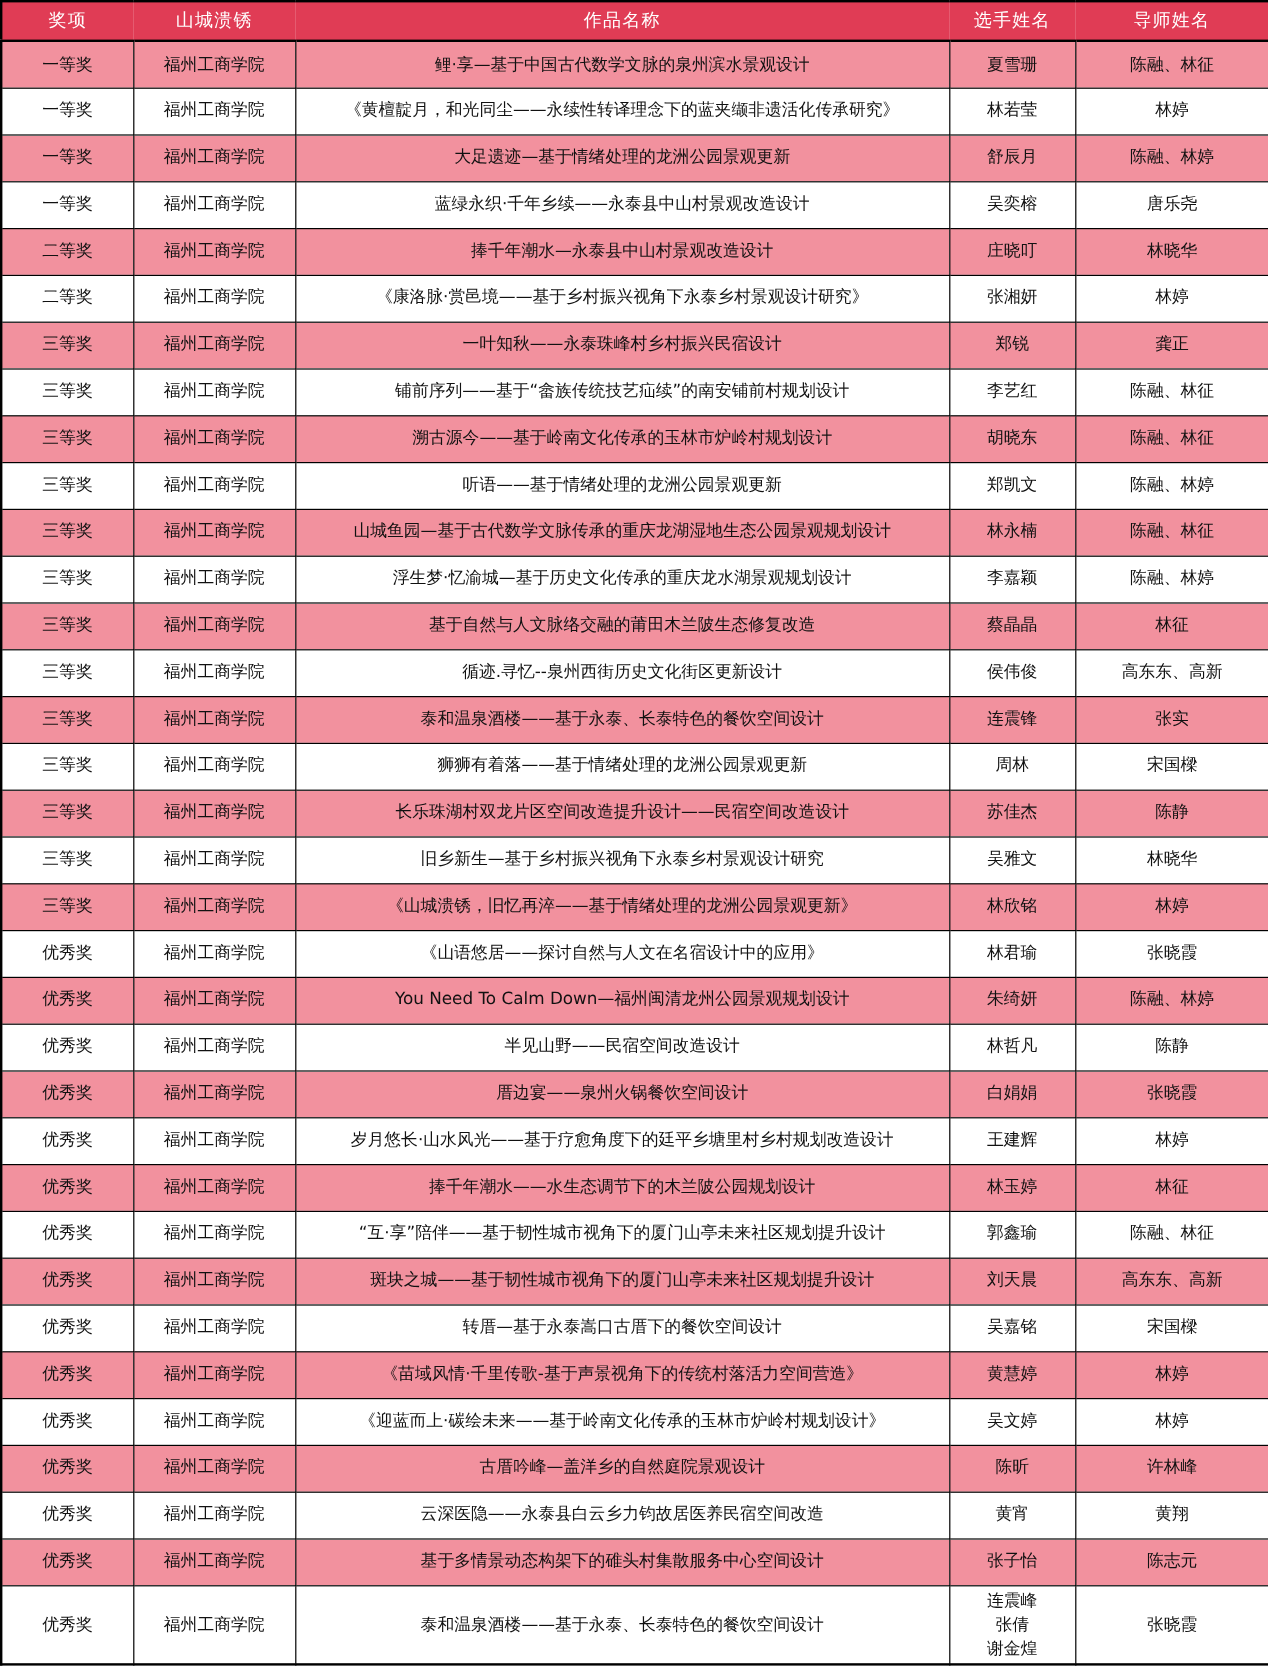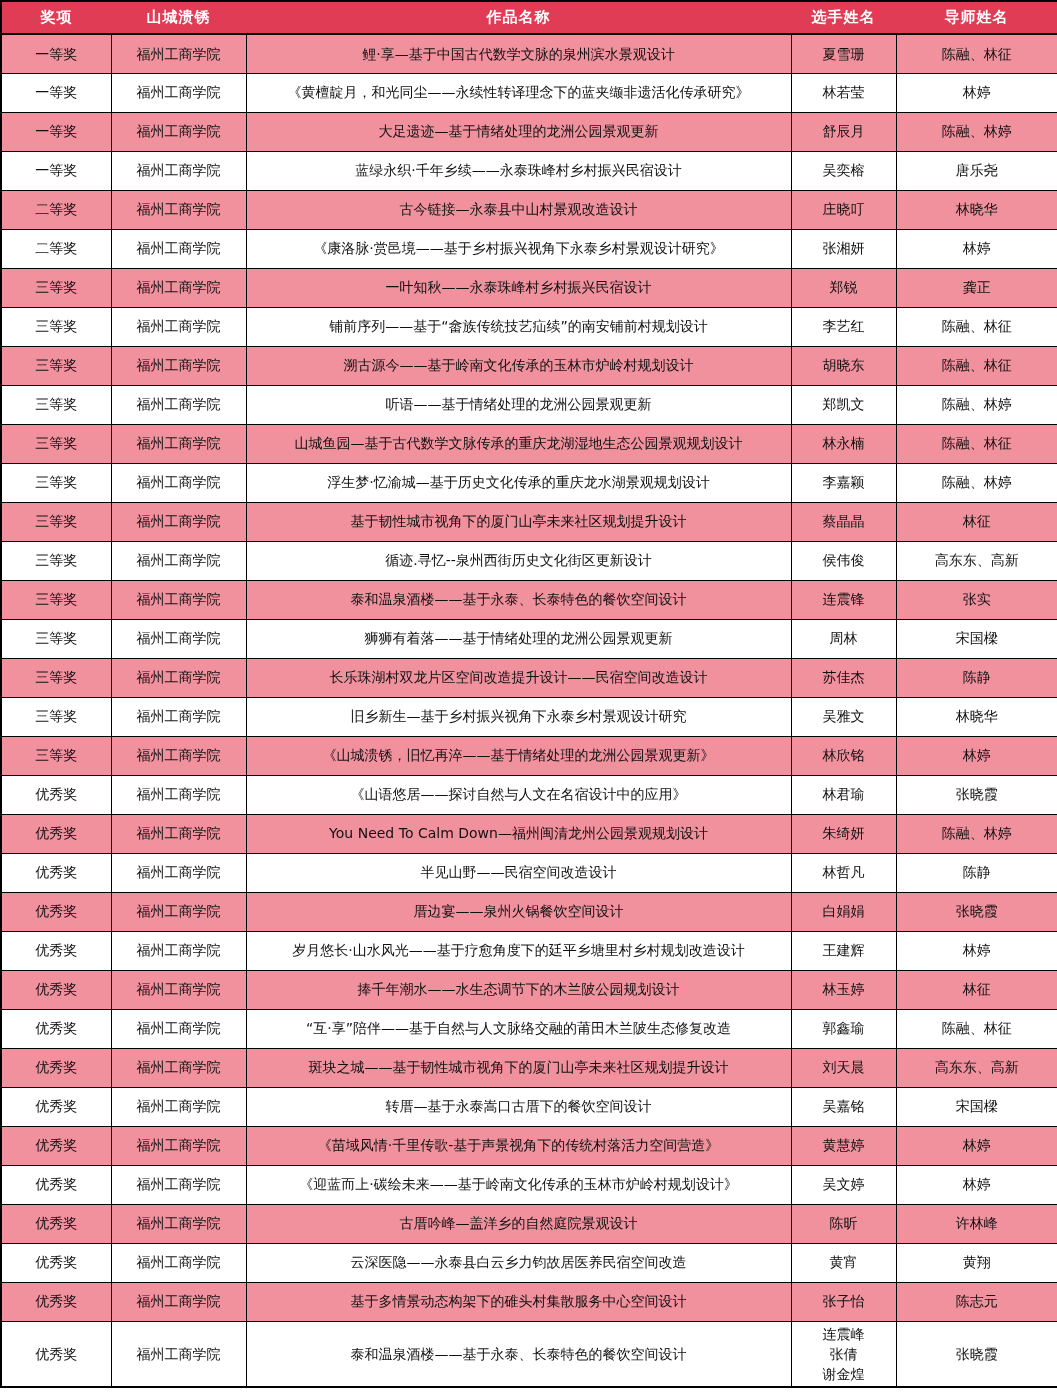--- a/index.html
+++ b/index.html
@@ -29,21 +29,21 @@
   }
   col.c-award   { width: 110px; }
   col.c-school  { width: 135px; }
   col.c-work    { width: 545px; }
   col.c-contest { width: 105px; }
   col.c-mentor  { width: 162px; }
 
   thead th {
     background: var(--header-bg);
     color: var(--header-text);
-    font-weight: bold;
+    font-weight: normal;
     font-size: 15px;
     height: 33px;
     text-align: center;
     vertical-align: middle;
     border: none;
     border-bottom: 2px solid var(--border);
     letter-spacing: 1px;
     margin-left: 22px;
   }
   tbody td {
@@ -100,28 +100,28 @@
         <tr class="pink">
     <td>一等奖</td>
     <td>福州工商学院</td>
     <td>大足遗迹—基于情绪处理的龙洲公园景观更新</td>
     <td>舒辰月</td>
     <td>陈融、林婷</td>
   </tr>
         <tr class="white">
     <td>一等奖</td>
     <td>福州工商学院</td>
-    <td>蓝绿永织·千年乡续——永泰珠峰村乡村振兴民宿设计</td>
+    <td>蓝绿永织·千年乡续——永泰县中山村景观改造设计</td>
     <td>吴奕榕</td>
     <td>唐乐尧</td>
   </tr>
         <tr class="pink">
     <td>二等奖</td>
     <td>福州工商学院</td>
-    <td>古今链接—永泰县中山村景观改造设计</td>
+    <td>捧千年潮水—永泰县中山村景观改造设计</td>
     <td>庄晓叮</td>
     <td>林晓华</td>
   </tr>
         <tr class="white">
     <td>二等奖</td>
     <td>福州工商学院</td>
     <td>《康洛脉·赏邑境——基于乡村振兴视角下永泰乡村景观设计研究》</td>
     <td>张湘妍</td>
     <td>林婷</td>
   </tr>
@@ -163,21 +163,21 @@
         <tr class="white">
     <td>三等奖</td>
     <td>福州工商学院</td>
     <td>浮生梦·忆渝城—基于历史文化传承的重庆龙水湖景观规划设计</td>
     <td>李嘉颖</td>
     <td>陈融、林婷</td>
   </tr>
         <tr class="pink">
     <td>三等奖</td>
     <td>福州工商学院</td>
-    <td>基于韧性城市视角下的厦门山亭未来社区规划提升设计</td>
+    <td>基于自然与人文脉络交融的莆田木兰陂生态修复改造</td>
     <td>蔡晶晶</td>
     <td>林征</td>
   </tr>
         <tr class="white">
     <td>三等奖</td>
     <td>福州工商学院</td>
     <td>循迹.寻忆--泉州西街历史文化街区更新设计</td>
     <td>侯伟俊</td>
     <td>高东东、高新</td>
   </tr>
@@ -254,21 +254,21 @@
         <tr class="pink">
     <td>优秀奖</td>
     <td>福州工商学院</td>
     <td>捧千年潮水——水生态调节下的木兰陂公园规划设计</td>
     <td>林玉婷</td>
     <td>林征</td>
   </tr>
         <tr class="white">
     <td>优秀奖</td>
     <td>福州工商学院</td>
-    <td>“互·享”陪伴——基于自然与人文脉络交融的莆田木兰陂生态修复改造</td>
+    <td>“互·享”陪伴——基于韧性城市视角下的厦门山亭未来社区规划提升设计</td>
     <td>郭鑫瑜</td>
     <td>陈融、林征</td>
   </tr>
         <tr class="pink">
     <td>优秀奖</td>
     <td>福州工商学院</td>
     <td>斑块之城——基于韧性城市视角下的厦门山亭未来社区规划提升设计</td>
     <td>刘天晨</td>
     <td>高东东、高新</td>
   </tr>

